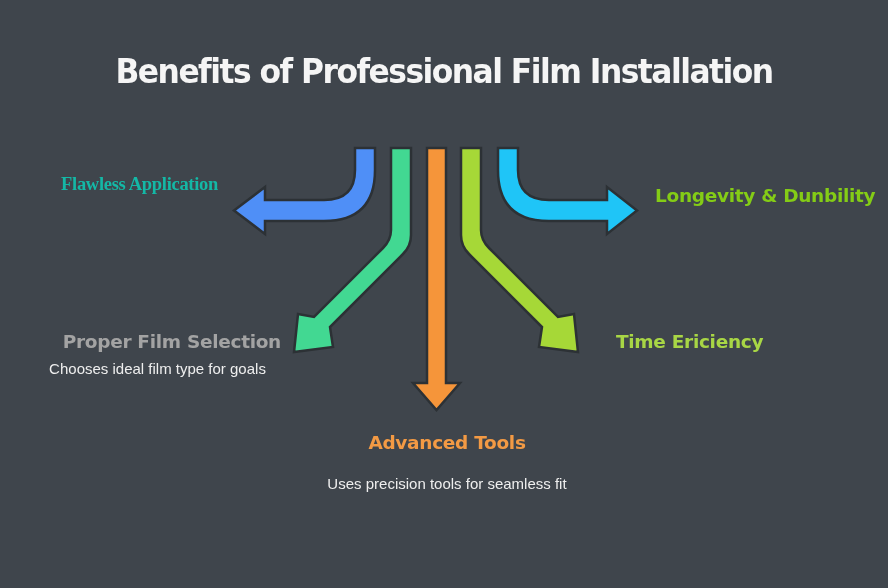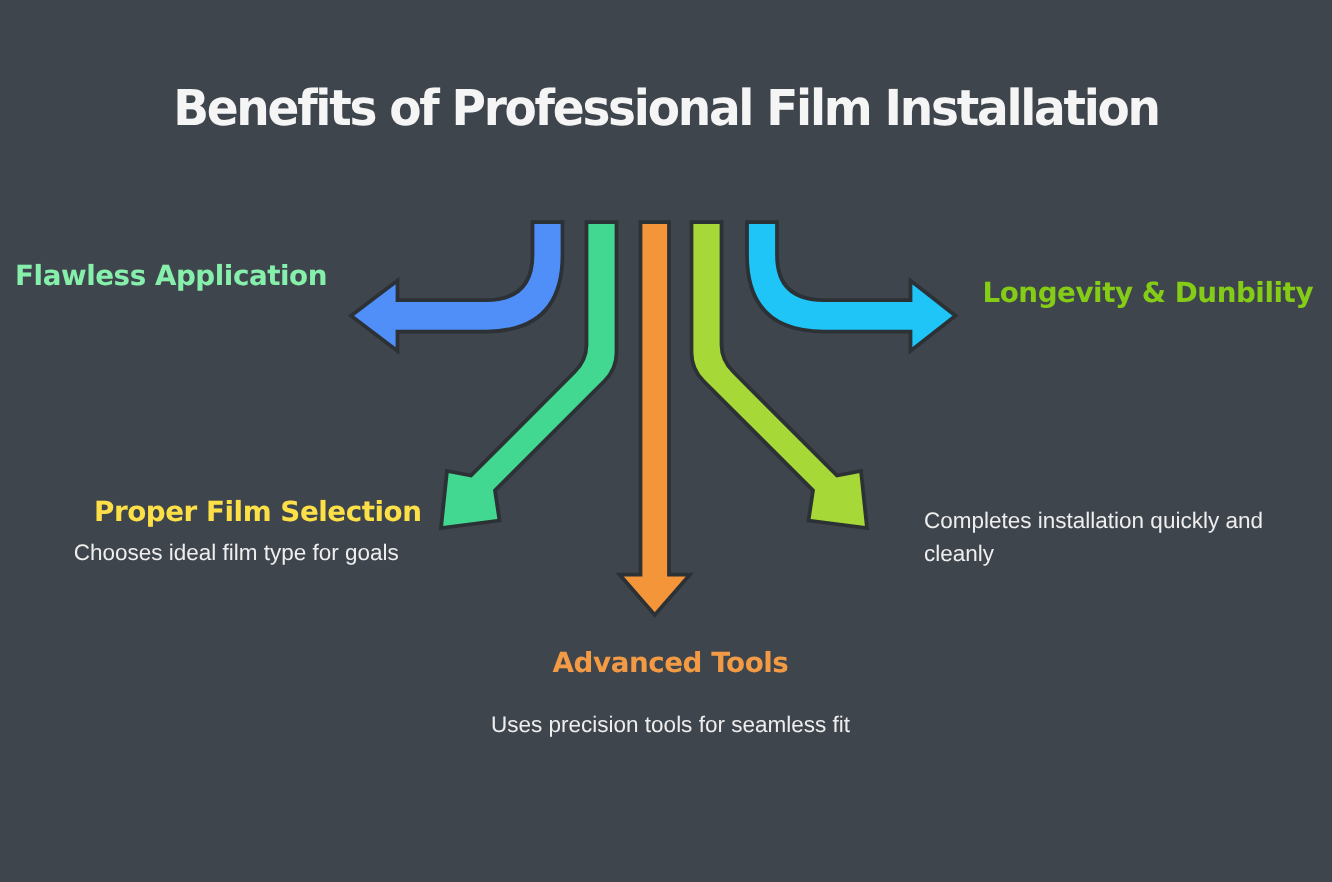--- a/index.html
+++ b/index.html
@@ -44,32 +44,32 @@
 
     <path fill="#42d892" d="M391 148 L411 148 L411 235 Q411 246 403 254 L330 327 L333 347 L294 352 L298 314 L314 317 L383 248 Q391 240 391 230 Z"></path>
 
     <path fill="#a6d837" d="M481 148 L461 148 L461 235 Q461 246 469 254 L542 327 L539 347 L578 352 L574 314 L558 317 L489 248 Q481 240 481 230 Z"></path>
 
     <path fill="#f5953a" d="M427 148 L446 148 L446 383 L460 383 L436.5 410 L413 383 L427 383 Z"></path>
   </g>
 </svg>
 
 <div class="block right-align" style="left:10px; top:174px; width:208px;">
-  <div class="head" style="color:#86efac;">Flawless Application</div>
+  <div class="head" style="color:#14b8a6;font-family:Liberation Serif, serif;">Flawless Application</div>
 </div>
 
 <div class="block justify" style="left:655px; top:185px; width:213px;">
   <div class="head" style="color:#84cc16;">Longevity &amp; Dunbility</div>
 </div>
 
 <div class="block right-align" style="left:20px; top:331px; width:261px;">
-  <div class="head" style="color:#fde047;">Proper Film Selection</div>
+  <div class="head" style="color:#a3a3a3;">Proper Film Selection</div>
   <div class="desc" style="text-align:center; padding-left:14px;">Chooses ideal film type for goals</div>
 </div>
 
 <div class="block" style="left:616px; top:331px; width:250px;">
-  <div class="desc">Completes installation quickly and cleanly</div>
+  <div class="head" style="color:#a8d645;">Time Ericiency</div>
 </div>
 
 <div class="block center" style="left:298px; top:432px; width:298px;">
   <div class="head" style="color:#f39a44;">Advanced Tools</div>
   <div class="desc" style="margin-top:20px;">Uses precision tools for seamless fit</div>
 </div>
 
 </body></html>

